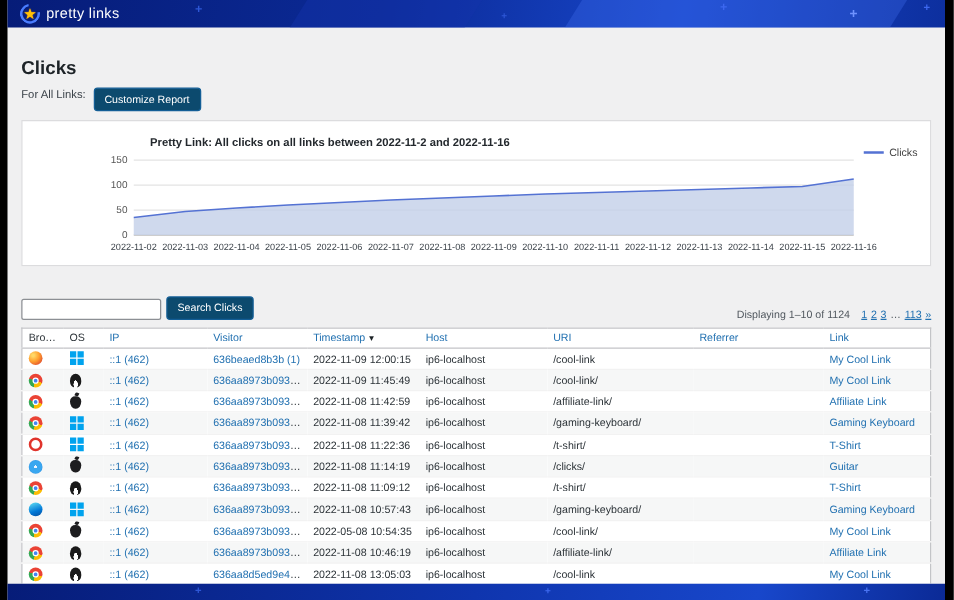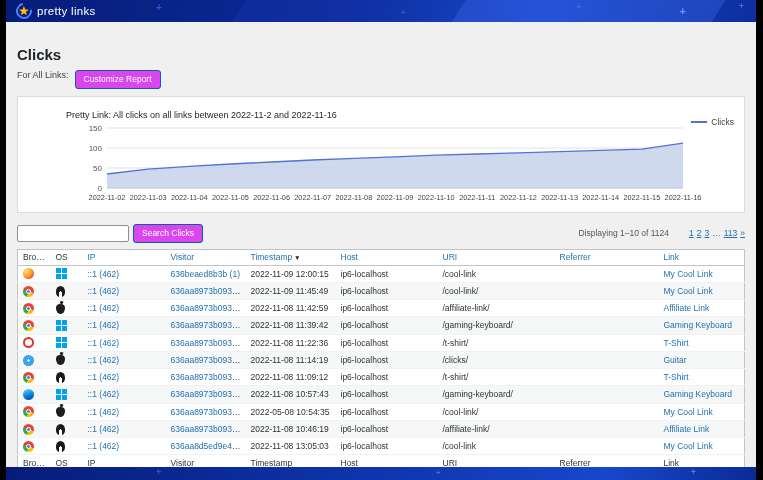--- a/index.html
+++ b/index.html
@@ -23,37 +23,37 @@
   .logo-ring{position:absolute;inset:0;border:2px solid #4a7dff;border-radius:50%;
              border-top-color:transparent;transform:rotate(35deg);box-sizing:border-box;}
   .logo-star{position:absolute;inset:0;font-size:12px;line-height:16px;text-align:center;
              color:#ffc107;text-shadow:0 0 1px #ff9800;}
   .logo-text{color:#fff;font-size:11.5px;font-weight:normal;letter-spacing:.3px;}
 
   
   .content{flex:1 1 auto;padding:21px 11px 0;overflow:hidden;}
   .page-title{font-size:15px;font-weight:600;color:#1d2327;margin:3px 0 7px;}
   .filter-row{display:flex;align-items:flex-start;gap:6px;font-size:9px;color:#3c434a;}
-  .btn{background:#d946ef;border:1px solid #135e96;color:#fff;font-size:8.5px;
+  .btn{background:#0c4a6e;border:1px solid #135e96;color:#fff;font-size:8.5px;
        padding:2px 8px;border-radius:3px;cursor:pointer;font-family:inherit;line-height:1.5;}
   .btn-dark{background:#1f3ea5;border-color:#142f80;padding:3px 9px;}
 
   
   .chart-panel{background:#fff;border:1px solid #dcdcde;margin-top:7px;padding:7px 8px 2px;position:relative;}
-  .chart-title{font-size:9px;font-weight:normal;color:#23282d;margin-left:40px;display:inline-block;}
+  .chart-title{font-size:9px;font-weight:bold;color:#23282d;margin-left:94px;display:inline-block;}
   .legend{position:absolute;right:10px;top:20px;display:flex;align-items:center;gap:4px;
           font-size:8.5px;color:#444;}
   .legend-line{width:16px;height:0;border-top:2px solid #5472d3;display:inline-block;}
   #chart{display:block;width:100%;height:88px;}
 
   
-  .search-row{display:flex;align-items:center;margin-top:11px;}
+  .search-row{display:flex;align-items:flex-end;margin-top:24px;}
   .search-input{width:104px;height:15px;border:1px solid #8c8f94;border-radius:2px;
                 font-size:9px;padding:0 3px;background:#fff;margin-right:4px;}
-  .paging{margin-left:auto;font-size:8.5px;color:#50575e;display:flex;align-items:center;gap:17px;}
+  .paging{margin-left:auto;font-size:8.5px;color:#50575e;display:flex;align-items:center;gap:6px;}
   .pages{display:flex;gap:3px;margin-left:3px;}
   .page-link{color:#2271b1;text-decoration:underline;cursor:pointer;}
   .ellipsis{color:#50575e;}
 
   
   table{width:100%;border-collapse:collapse;margin-top:6px;background:#fff;
         border:1px solid #c3c4c7;table-layout:fixed;font-size:8.5px;color:#2c3338;}
   th,td{text-align:left;padding:2.5px 5px;overflow:hidden;white-space:nowrap;text-overflow:ellipsis;}
   thead th{font-weight:normal;border-bottom:1px solid #c3c4c7;color:#2c3338;}
   thead th.sortable{color:#2271b1;cursor:pointer;}

